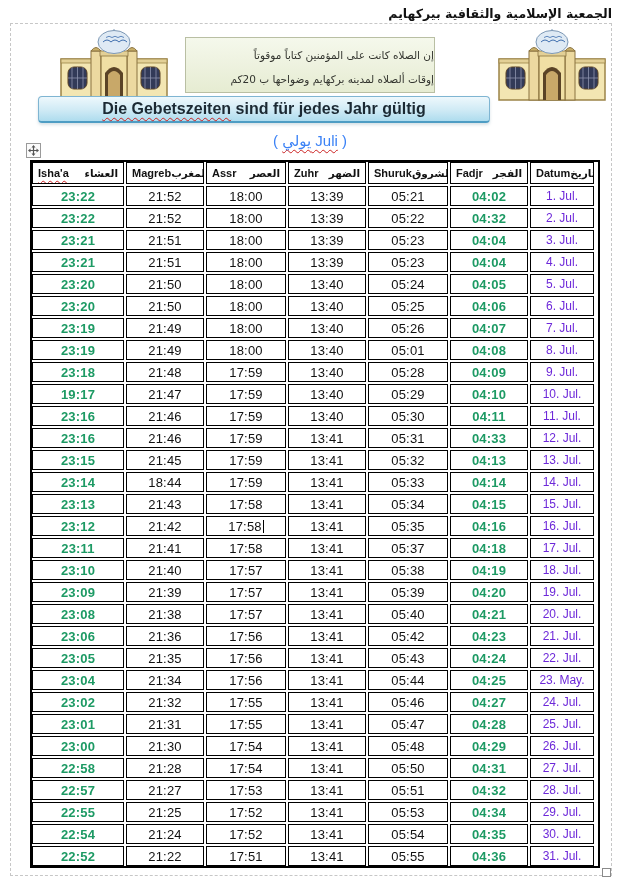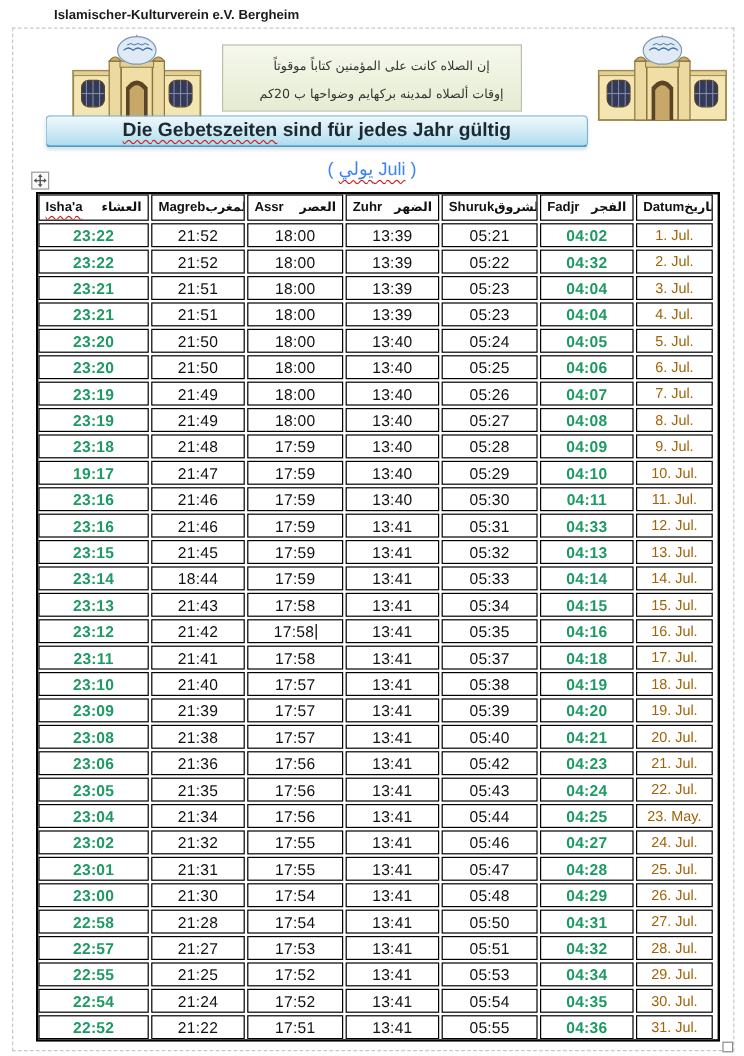--- a/index.html
+++ b/index.html
@@ -26,21 +26,21 @@
   }
 
   .logo { position: absolute; top: 29px; width: 112px; height: 73px; }
   .logo.left  { left: 58px; }
   .logo.right { left: 496px; }
 
   .quote-box {
     position: absolute; left: 185px; top: 37px; width: 250px; height: 56px;
     background: linear-gradient(#f5f8ec, #e6ecd2);
     border: 1px solid #b9bfa3;
-    direction: rtl; text-align: center;
+    direction: rtl; 
     font-size: 10.5px; color: #33352f;
     padding-top: 5px; line-height: 24px;
     font-family: "DejaVu Sans", sans-serif;
     padding-left: 16px;
   }
 
   .banner {
     position: absolute; left: 38px; top: 96px; width: 452px; height: 27px;
     border: 1px solid #7fb5d2; border-bottom: 2px solid #4e9dc4; border-radius: 4px;
     background: linear-gradient(#eef8fc, #cfeaf5 55%, #aedcee);
@@ -82,34 +82,34 @@
     border: 1px solid #000; background: #fff;
     display: flex; align-items: center; justify-content: center;
     overflow: hidden;
   }
   .cell.head {
     justify-content: space-between; padding: 0 5px;
     font-weight: bold; font-size: 11px;
   }
   .cell.head .har { font-family: "DejaVu Sans", sans-serif; font-size: 10.5px; direction: rtl; }
   .cell.time { font-size: 13px; color: #111; letter-spacing: 0.2px; }
-  .cell.date { font-size: 12px; color: #a16207; }
+  .cell.date { font-size: 12px; color: #6d28d9; }
   .cell.green { color: var(--accent-green, #1d9a64); font-weight: bold; }
   .caret { display: inline-block; width: 1px; height: 13px; background: #000; margin-left: 1px; }
 
   .mosque-svg { width: 100%; height: 100%; }
 </style>
 </head>
 <body>
 
 <div class="page">
 
   <div class="dashed-frame"></div>
 
-  <div class="org-de">Islamischer-Kulturverein e.V. Bergheim</div>
+  <div class="org-ar">الجمعية الإسلامية والثقافية بيركهايم</div>
 
   <div class="logo left">
     <svg class="mosque-svg" viewBox="0 0 112 73">
       <rect x="3" y="30" width="106" height="41" fill="#f3e6b2" stroke="#9c8448" stroke-width="1.5"></rect>
       <rect x="3" y="30" width="106" height="4" fill="#e3d096" stroke="#9c8448" stroke-width="0.8"></rect>
       <rect x="33" y="22" width="10" height="49" fill="#ecd9a0" stroke="#8a7340" stroke-width="1"></rect>
       <rect x="69" y="22" width="10" height="49" fill="#ecd9a0" stroke="#8a7340" stroke-width="1"></rect>
       <path d="M33 22 q5 -7 10 0 Z" fill="#c9b06a" stroke="#8a7340" stroke-width="1"></path>
       <path d="M69 22 q5 -7 10 0 Z" fill="#c9b06a" stroke="#8a7340" stroke-width="1"></path>
       <rect x="43" y="26" width="26" height="45" fill="#f0dfa4" stroke="#8a7340" stroke-width="1.2"></rect>
@@ -244,21 +244,21 @@
       <div class="cell time">21:49</div>
       <div class="cell time">18:00</div>
       <div class="cell time">13:40</div>
       <div class="cell time">05:26</div>
       <div class="cell time green">04:07</div>
       <div class="cell date">7. Jul.</div>
       <div class="cell time green">23:19</div>
       <div class="cell time">21:49</div>
       <div class="cell time">18:00</div>
       <div class="cell time">13:40</div>
-      <div class="cell time">05:27</div>
+      <div class="cell time">05:01</div>
       <div class="cell time green">04:08</div>
       <div class="cell date">8. Jul.</div>
       <div class="cell time green">23:18</div>
       <div class="cell time">21:48</div>
       <div class="cell time">17:59</div>
       <div class="cell time">13:40</div>
       <div class="cell time">05:28</div>
       <div class="cell time green">04:09</div>
       <div class="cell date">9. Jul.</div>
       <div class="cell time green">19:17</div>

